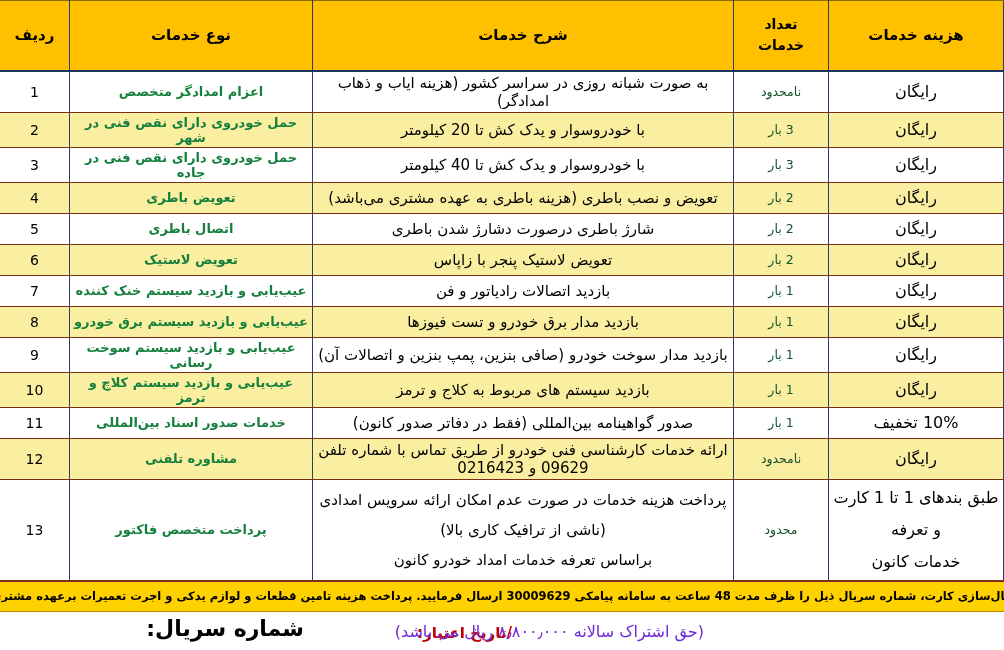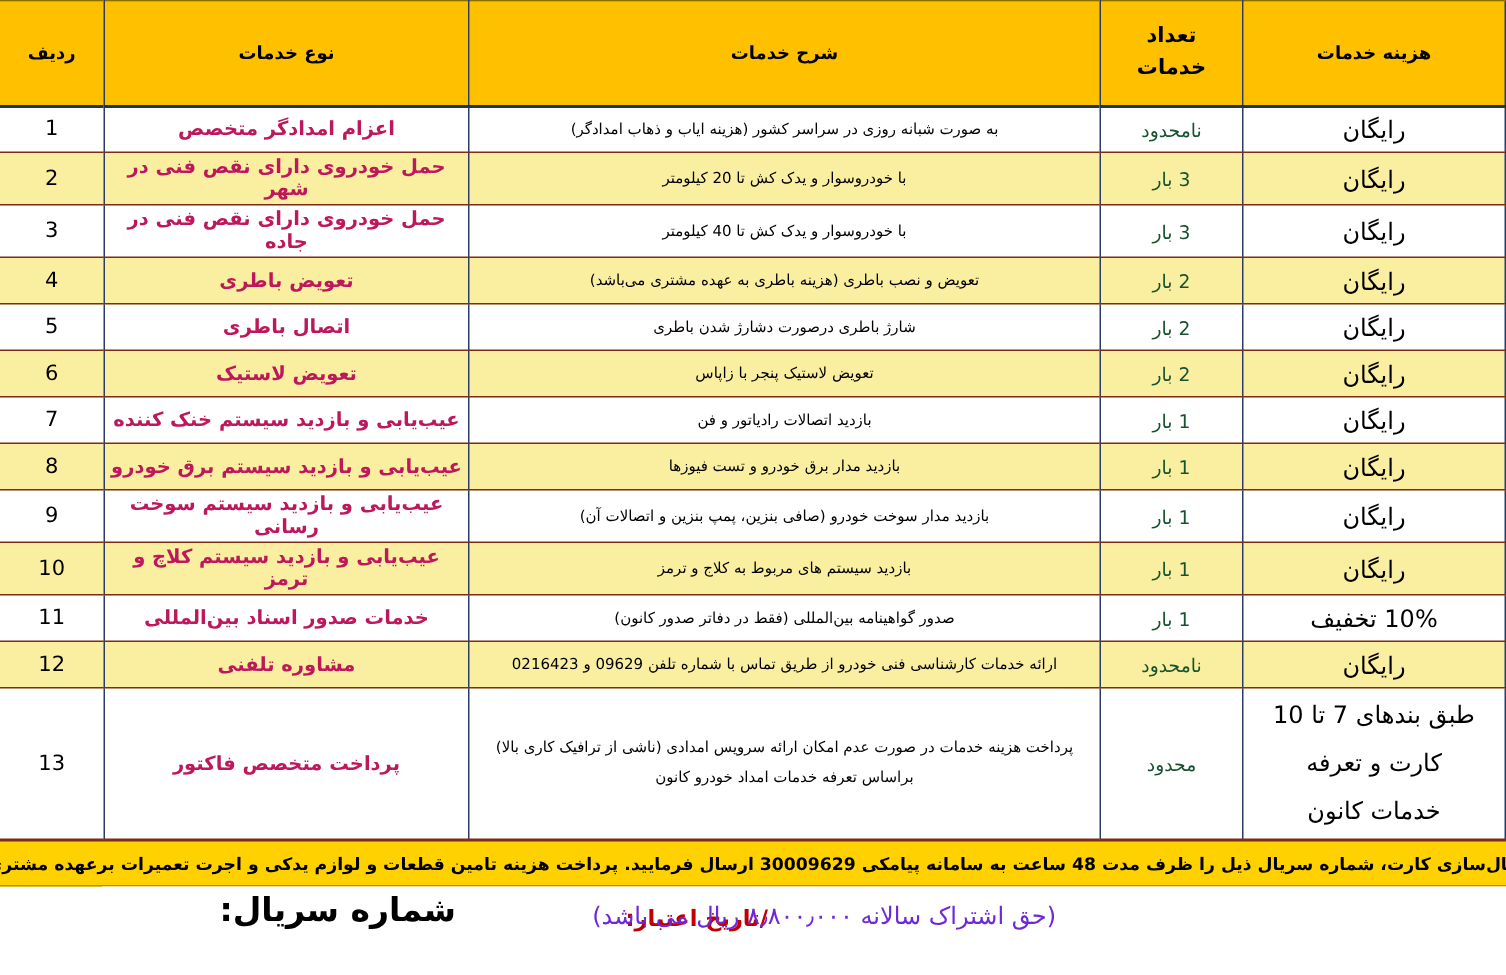--- a/index.html
+++ b/index.html
@@ -48,21 +48,21 @@
     vertical-align: middle;
     padding: 2px 4px;
     box-sizing: border-box;
   }
 
   
   thead tr.head-row th {
     background: #FFC000;
     color: #000000;
     font-weight: bold;
-    font-size: 12px;
+    font-size: 15px;
     height: 70px;
     border-top: 1.6px solid #8a6d00;
     border-bottom: 2.2px solid #17365d;
     letter-spacing: 0;
   }
   thead tr.head-row th.two-line {
     line-height: 1.5;
     font-size: 14px;
   }
   .hdr-line { display: block; }
@@ -74,24 +74,24 @@
 
   td.radif {
     font-size: 14px;
     font-weight: normal;
     color: #000;
     direction: ltr;
   }
   td.noe {
     font-weight: bold;
     font-size: 13px;
-    color: #be185d;
+    color: #15803d;
   }
   td.sharh {
-    font-size: 10px;
+    font-size: 15px;
     color: #000;
     padding-right: 8px;
     padding-left: 8px;
   }
   td.tedad {
     font-size: 12.5px;
     color: #14532d;
   }
   td.hazine {
     font-size: 16px;
@@ -277,21 +277,21 @@
       <tr class="even">
         <td class="hazine">رایگان</td>
         <td class="tedad">نامحدود</td>
         <td class="sharh">ارائه خدمات کارشناسی فنی خودرو از طریق تماس با شماره تلفن 09629 و 0216423</td>
         <td class="noe">مشاوره تلفنی</td>
         <td class="radif">12</td>
       </tr>
 
       <tr class="odd tall">
         <td class="hazine">
-          <span class="hdr-line">طبق بندهای 7 تا 10 کارت و تعرفه</span>
+          <span class="hdr-line">طبق بندهای 1 تا 1 کارت و تعرفه</span>
           <span class="hdr-line">خدمات کانون</span>
         </td>
         <td class="tedad">محدود</td>
         <td class="sharh">
           <span class="hdr-line">پرداخت هزینه خدمات در صورت عدم امکان ارائه سرویس امدادی (ناشی از ترافیک کاری بالا)</span>
           <span class="hdr-line">براساس تعرفه خدمات امداد خودرو کانون</span>
         </td>
         <td class="noe">پرداخت متخصص فاکتور</td>
         <td class="radif">13</td>
       </tr>

